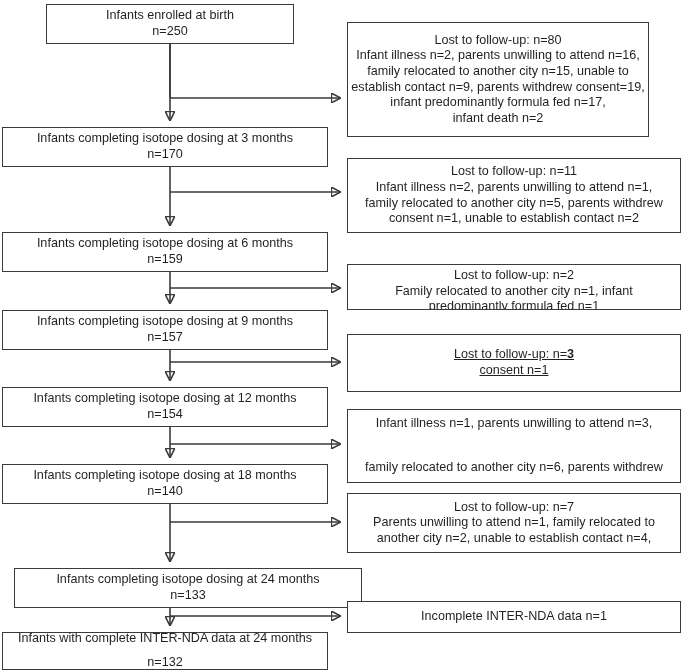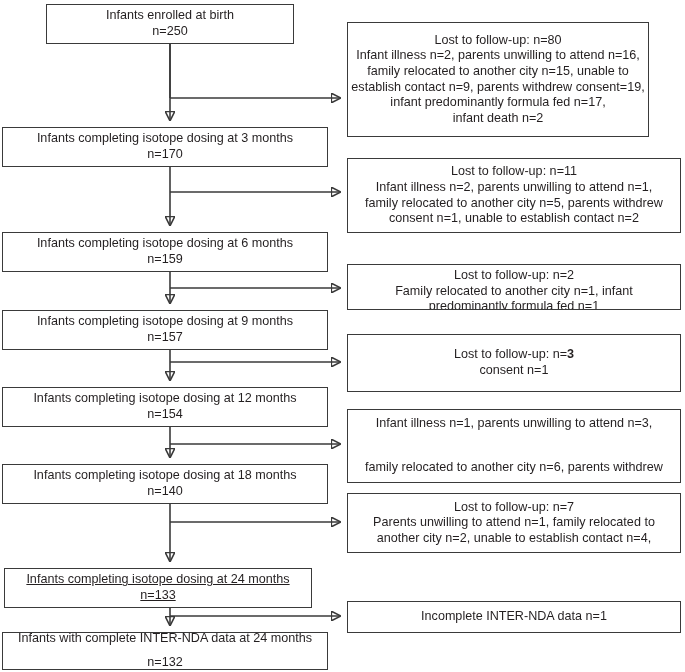--- a/index.html
+++ b/index.html
@@ -118,21 +118,21 @@
   <div class="box" style="left:2px; top:387px; width:326px; height:40px;">
     <span class="ln">Infants completing isotope dosing at 12 months</span>
     <span class="ln">n=154</span>
   </div>
 
   <div class="box" style="left:2px; top:464px; width:326px; height:40px;">
     <span class="ln">Infants completing isotope dosing at 18 months</span>
     <span class="ln">n=140</span>
   </div>
 
-  <div class="box" style="left:4px; top:568px; width:308px; height:40px;text-decoration:underline;">
+  <div class="box" style="left:14px; top:568px; width:348px; height:40px;">
     <span class="ln">Infants completing isotope dosing at 24 months</span>
     <span class="ln">n=133</span>
   </div>
 
   <div class="box" style="left:2px; top:632px; width:326px; height:38px;gap:8px;">
     <span class="ln">Infants with complete INTER-NDA data at 24 months</span>
     <span class="ln">n=132</span>
   </div>
 
   <div class="box" style="left:347px; top:22px; width:302px; height:115px;">
@@ -150,21 +150,21 @@
     <span class="ln">family relocated to another city n=5, parents withdrew</span>
     <span class="ln">consent n=1, unable to establish contact n=2</span>
   </div>
 
   <div class="box clip" style="left:347px; top:264px; width:334px; height:46px;">
     <span class="ln">Lost to follow-up: n=2</span>
     <span class="ln">Family relocated to another city n=1, infant</span>
     <span class="ln">predominantly formula fed n=1</span>
   </div>
 
-  <div class="box" style="left:347px; top:334px; width:334px; height:58px;">
+  <div class="box" style="left:347px; top:334px; width:334px; height:58px;text-decoration:underline;">
     <span class="ln"><span>Lost to follow-up: n=</span><span class="bold">3</span></span>
     <span class="ln">consent n=1</span>
   </div>
 
   <div class="box" style="left:347px; top:409px; width:334px; height:74px;gap:28px;">
     <span class="ln">Lost to follow-up: n=14</span>
     <span class="ln">Infant illness n=1, parents unwilling to attend n=3,</span>
     <span class="ln">family relocated to another city n=6, parents withdrew</span>
     <span class="ln">consent n=4,</span>
   </div>

